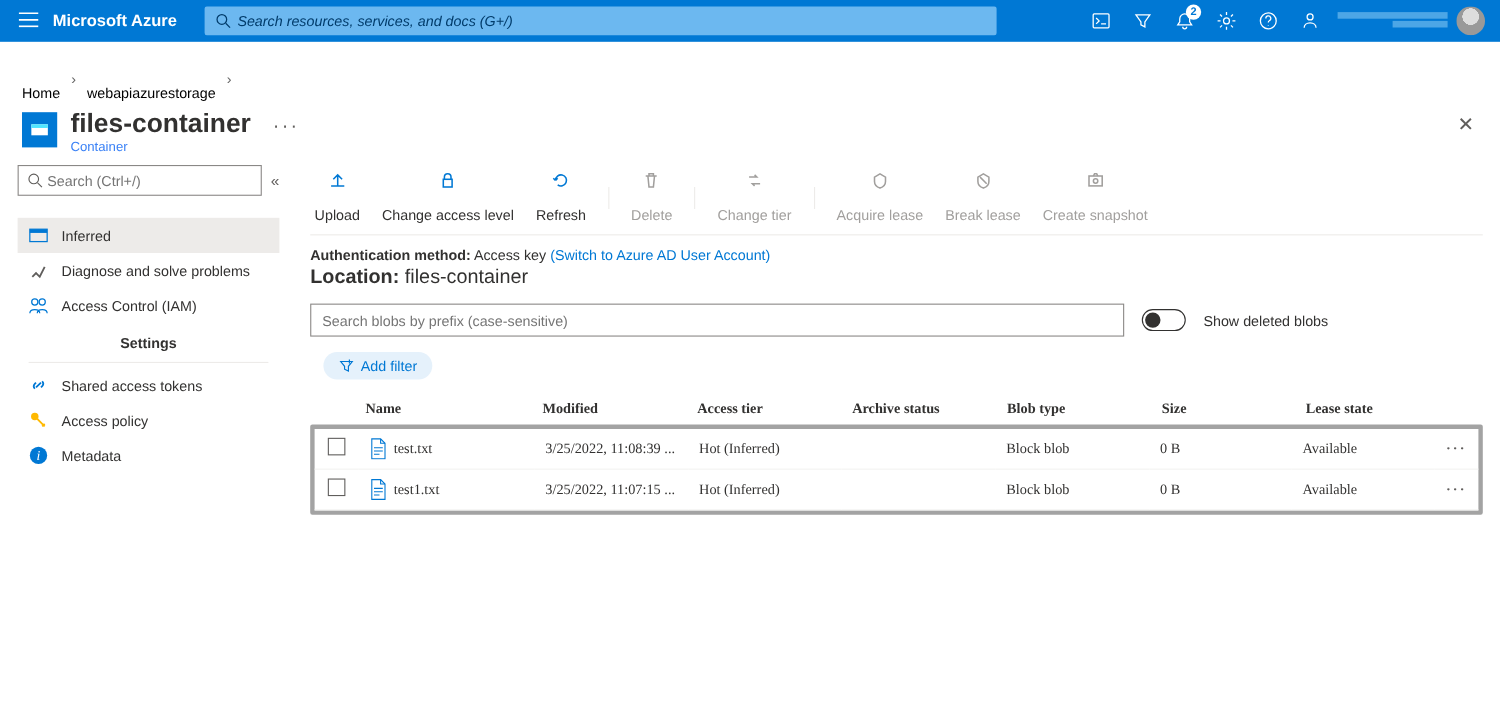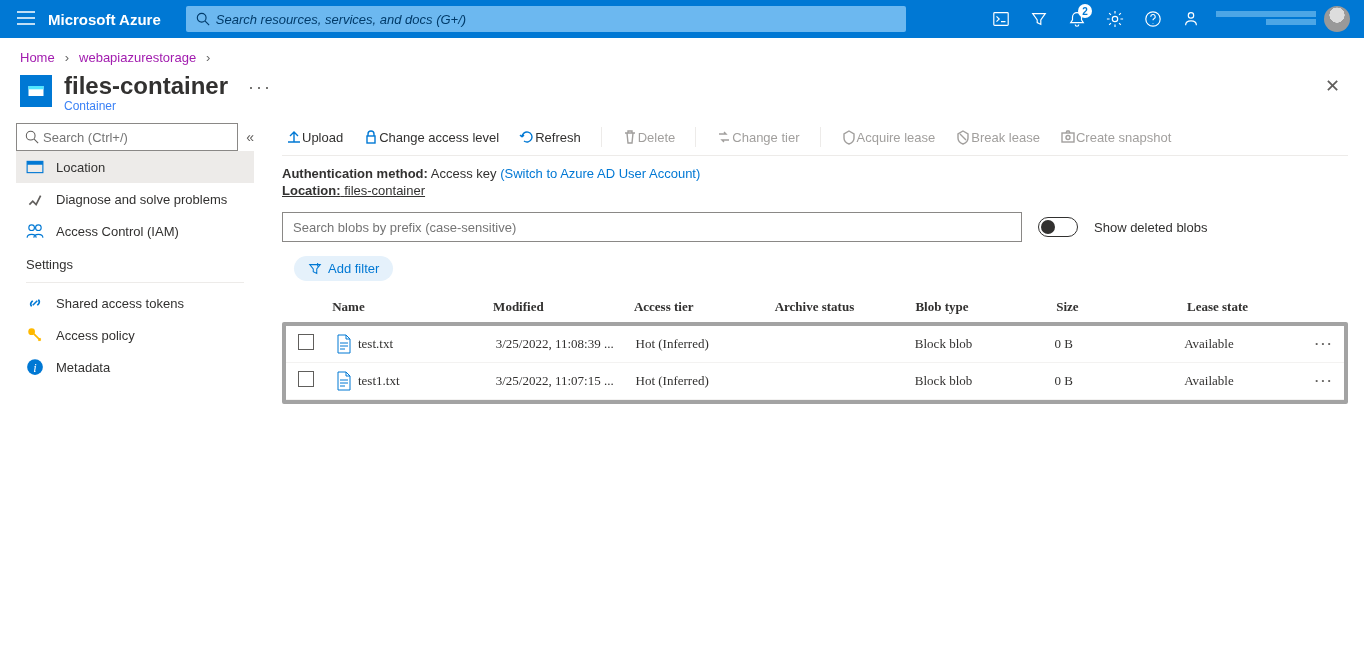--- a/index.html
+++ b/index.html
@@ -12,51 +12,51 @@
 .searchbar input::placeholder { color: #003b6a; font-style: italic; }
 .topicons { margin-left: auto; display: flex; align-items: center; gap: 0; }
 .topicon { width: 38px; height: 38px; display: flex; align-items: center; justify-content: center; cursor: pointer; position: relative; }
 .topicon svg { width: 18px; height: 18px; fill: none; stroke: #fff; stroke-width: 1.3; }
 .badge { position: absolute; top: 4px; right: 4px; background: #fff; color: #0078d4; border-radius: 50%; width: 14px; height: 14px; font-size: 10px; display: flex; align-items: center; justify-content: center; font-weight: bold; }
 .userbox { display: flex; align-items: center; gap: 8px; padding: 0 6px; }
 .usertxt { display: flex; flex-direction: column; align-items: flex-end; }
 .usertxt div { background: #4ca6e6; height: 6px; margin-bottom: 2px; }
 .avatar { width: 26px; height: 26px; border-radius: 50%; background: #888 radial-gradient(circle at 50% 35%, #ddd 35%, #999 36%); }
 .breadcrumb { padding: 12px 20px 6px; display: flex; align-items: center; gap: 10px; font-size: 13px; }
-.breadcrumb a { color: #a21caf; text-decoration: none; cursor: pointer; }
+.breadcrumb a { color: #000000; text-decoration: none; cursor: pointer; margin-top: 27px; }
 .breadcrumb .chev { color: #666; }
 .header { padding: 2px 20px 10px; display: flex; align-items: flex-start; gap: 12px; position: relative; }
 .header-icon { width: 32px; height: 32px; background: #0078d4; display: flex; align-items: center; justify-content: center; margin-top: 2px; }
 .header-icon svg { width: 20px; height: 20px; fill: #fff; }
 .header-title-block h1 { font-size: 24px; font-weight: 600; color: #323130; line-height: 1.1; }
 .header-title-block .sub { font-size: 12px; color: #3b82f6; }
 .ellipsis { margin-left: 8px; color: #605e5c; font-size: 18px; cursor: pointer; letter-spacing: 2px; margin-top: 4px;}
 .closex { position: absolute; right: 24px; top: 4px; font-size: 18px; color: #605e5c; cursor: pointer; }
 .content { display: flex; padding: 0 0 0 16px; }
 .sidebar { width: 238px; flex-shrink: 0; }
-.side-search-row { display: flex; align-items: center; gap: 8px; margin-bottom: 0; justify-content: center; }
+.side-search-row { display: flex; align-items: center; gap: 8px; margin-bottom: 20px; justify-content: center; }
 .side-search { flex: 1; border: 1px solid #8a8886; height: 28px; display: flex; align-items: center; padding: 0 8px; }
 .side-search input { border: none; outline: none; font-size: 13px; flex: 1; margin-left: 4px; }
 .collapse-btn { color: #605e5c; cursor: pointer; font-size: 14px; }
 .nav-item { display: flex; align-items: center; gap: 12px; padding: 7px 10px; cursor: pointer; font-size: 13px; color: #323130; }
 .nav-item.active { background: #edebe9; }
 .nav-item .icon { width: 18px; height: 18px; display: flex; align-items: center; justify-content: center; color: #0078d4; }
-.nav-section-title { font-size: 13px; color: #323130; padding: 10px 10px 6px; font-weight: 400; }
+.nav-section-title { font-size: 13px; color: #323130; padding: 10px 10px 6px; font-weight: 700; text-align: center; }
 .nav-divider { border-bottom: 1px solid #edebe9; margin: 4px 10px; }
 .main { flex: 1; padding: 0 16px 0 28px; }
 .toolbar { display: flex; align-items: center; gap: 12px; border-bottom: 1px solid #edebe9; padding: 4px 0 8px; font-size: 13px; }
-.tbtn { display: flex; align-items: center; gap: 0; cursor: pointer; color: #323130; padding: 2px 4px; }
+.tbtn { display: flex; align-items: center; gap: 16px; cursor: pointer; color: #323130; padding: 2px 4px; flex-direction: column; }
 .tbtn.disabled { color: #a19f9d; cursor: default; }
 .tbtn .icn { width: 16px; height: 16px; stroke: #0078d4; fill: none; stroke-width: 1.4; }
 .tbtn.disabled .icn { stroke: #a19f9d; }
 .tdivider { width: 1px; height: 20px; background: #edebe9; margin: 0 4px; }
 .authrow { padding: 10px 0 2px; font-size: 13px; }
 .authrow b { font-weight: 600; }
 .authrow a { color: #0078d4; cursor: pointer; text-decoration: none; }
-.locrow { font-size: 13px; padding: 0 0 8px; text-decoration: underline; }
+.locrow { font-size: 18px; padding: 0 0 8px; }
 .locrow b { font-weight: 600; }
 .filterrow { display: flex; align-items: center; gap: 16px; padding: 6px 0; }
 .blob-search { flex: 0 0 740px; border: 1px solid #8a8886; height: 30px; padding: 0 10px; font-size: 13px; outline: none; }
 .toggle { width: 40px; height: 20px; border: 1px solid #323130; border-radius: 10px; background: #fff; position: relative; cursor: pointer; }
 .toggle .knob { position: absolute; left: 2px; top: 2px; width: 14px; height: 14px; border-radius: 50%; background: #323130; }
 .showdel { font-size: 13px; }
 .addfilter { display: inline-flex; align-items: center; gap: 6px; background: #e5f1fb; border-radius: 14px; padding: 5px 14px; color: #0078d4; cursor: pointer; font-size: 13px; margin: 8px 0 10px 12px; }
 .table-highlight { border: 4px solid #a3a3a3; border-radius: 2px; margin-top: -2px; }
 table { width: 100%; border-collapse: collapse; font-size: 13px; font-family: Liberation Serif, serif; }
 thead th { text-align: left; font-weight: 600; padding: 8px 10px; border-bottom: 1px solid #edebe9; color: #323130; }
@@ -164,21 +164,21 @@
       <div class="collapse-btn">«</div>
     </div>
 
     <div class="nav-item active">
       <span class="icon">
           <svg viewBox="0 0 16 16">
             <rect x="1" y="3" width="14" height="10" fill="none" stroke="#0078d4"></rect>
             <rect x="1" y="3" width="14" height="3" fill="#0078d4"></rect>
           </svg>
         </span>
-      <span>Location</span>
+      <span>Inferred</span>
     </div>
     <div class="nav-item">
       <span class="icon">
           <svg viewBox="0 0 16 16">
             <path d="M3 13l3-3 3 3 4-8" stroke="#605e5c" fill="none" stroke-width="1.5"></path>
           </svg>
         </span>
       <span>Diagnose and solve problems</span>
     </div>
     <div class="nav-item">

